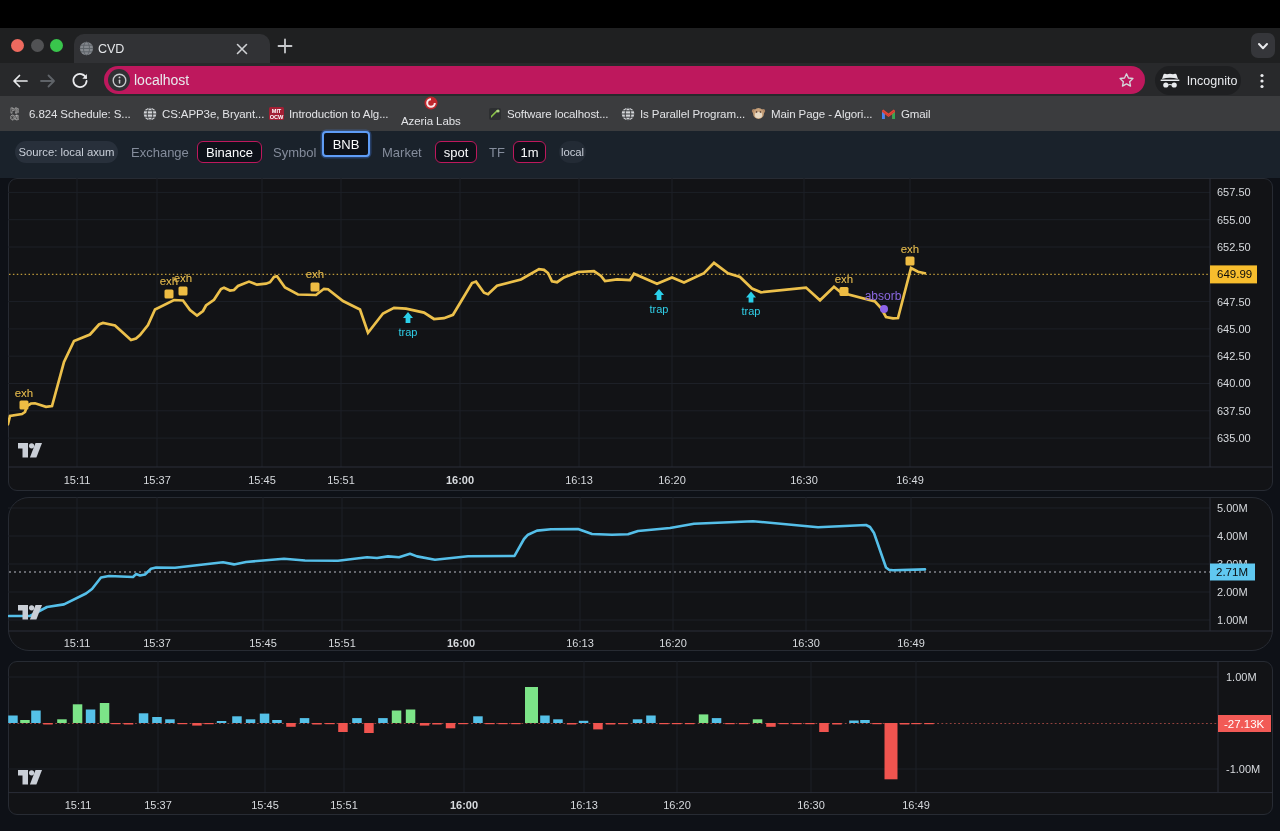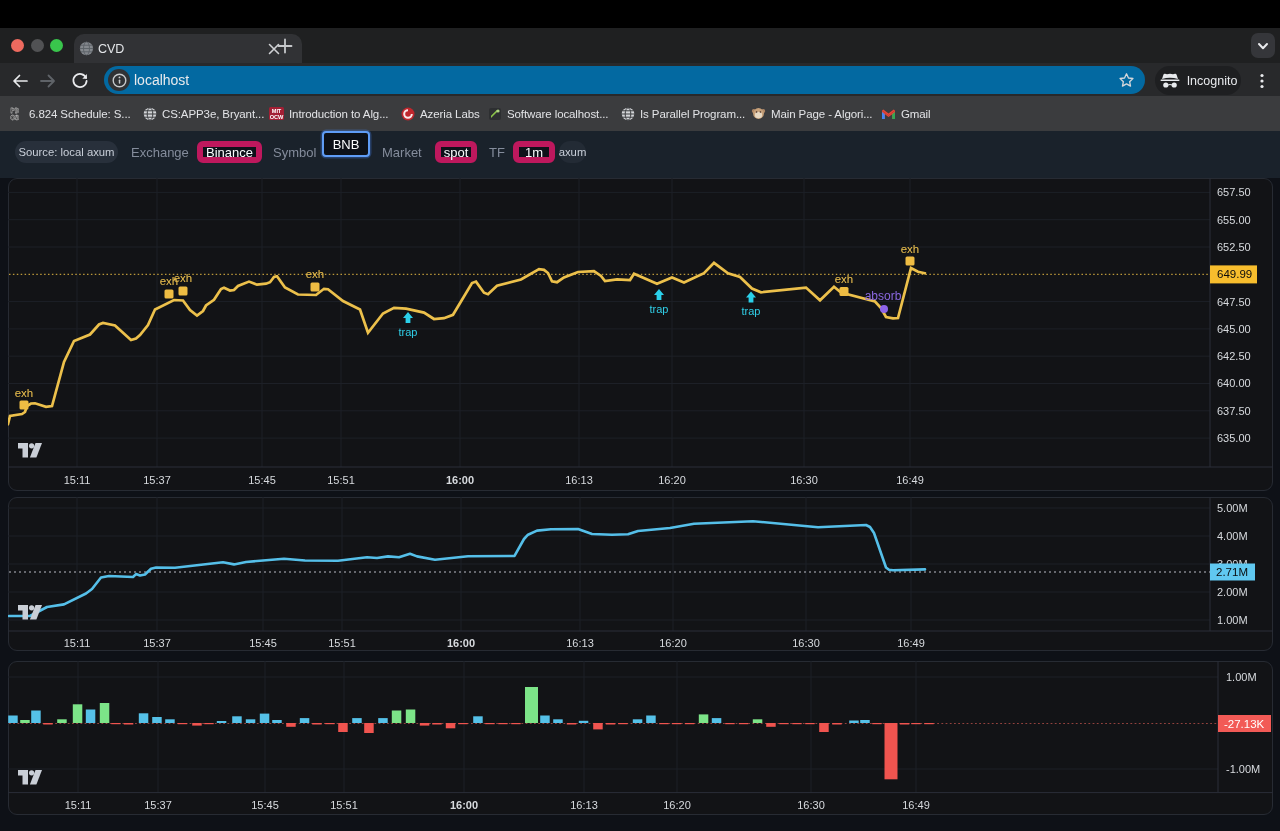--- a/index.html
+++ b/index.html
@@ -1,37 +1,37 @@
 <!DOCTYPE html>
 <html><head><meta charset="utf-8"><title>CVD</title><style>
 * { margin:0; padding:0; box-sizing:border-box; }
 html,body { width:1280px; height:831px; overflow:hidden; background:#0e1117; font-family:'Liberation Sans',sans-serif; }
 #topbar { position:absolute; left:0; top:0; width:1280px; height:28px; background:#000; }
 #tabstrip { position:absolute; left:0; top:28px; width:1280px; height:35px; background:#1f2021; }
 .light { position:absolute; top:10.5px; width:13px; height:13px; border-radius:50%; }
-#tab { position:absolute; left:74px; top:34px; width:228px; height:29px; background:#313235; border-radius:10px 10px 0 0; display:flex; align-items:center; padding:0 22px 0 5px; gap:4px; }
+#tab { position:absolute; left:74px; top:34px; width:196px; height:29px; background:#313235; border-radius:10px 10px 0 0; display:flex; align-items:center; padding:0 22px 0 5px; gap:4px; }
 #tab span { color:#e4e6e9; font-size:12.5px; flex:1; }
 #newtab { position:absolute; left:276px; top:37px; }
 #chevbtn { position:absolute; left:1251px; top:33px; width:24px; height:25px; background:#35363a; border-radius:7px; display:flex; align-items:center; justify-content:center; }
 #toolbar { position:absolute; left:0; top:63px; width:1280px; height:33px; background:#28292b; }
 .navic { position:absolute; top:72px; }
-#omnibox { position:absolute; left:104px; top:66px; width:1041px; height:28px; background:#0369a1; border-radius:14px; display:flex; align-items:center;justify-content:flex-end; }
+#omnibox { position:absolute; left:104px; top:66px; width:1041px; height:28px; background:#be185d; border-radius:14px; display:flex; align-items:center;justify-content:flex-end; }
 #omnibox .info { margin-left:4px; width:22px; height:22px; border-radius:50%; background:#303134; display:flex; align-items:center; justify-content:center; }
 #omnibox .url { color:#e8eaed; font-size:14px; margin-left:4px; flex:1; }
 #omnibox .star { margin-right:10px; display:flex; }
 #incog { position:absolute; left:1155px; top:66px; width:86px; height:29px; background:#1e1f21; border-radius:14.5px; display:flex; align-items:center; justify-content:center; gap:6px; color:#e8eaed; font-size:12.5px; }
 #menudots { position:absolute; left:1253px; top:72px; }
 #bmbar { position:absolute; left:0; top:96px; width:1280px; height:47px; background:#3b3c3e; }
 .bm { position:absolute; top:0; height:35px; display:flex; align-items:center; gap:5px; color:#e2e3e6; font-size:11.5px; letter-spacing:-0.1px; white-space:nowrap; }
 #appbar { position:absolute; left:0; top:131px; width:1280px; height:47px; background:#1a222b; }
 .pill { position:absolute; top:10px; height:22px; border-radius:11px; background:#28303b; color:#c9cfd9; font-size:11.3px; display:flex; align-items:center; justify-content:center; }
 .lbl { position:absolute; top:14px; color:#848c9b; font-size:13px; }
-.inp { position:absolute; top:10px; height:22px; background:#0d1119; border:6px solid #be185d; border-radius:6px; color:#fafbfd; font-size:13px; display:flex; align-items:center; justify-content:center; }
+.inp { position:absolute; top:10px; height:22px; background:#0d1119; border:1px solid #be185d; border-radius:6px; color:#fafbfd; font-size:13px; display:flex; align-items:center; justify-content:center; }
 #panel1 { position:absolute; left:8px; top:178px; width:1265px; height:313px; background:#121316; border:1px solid #272b33; border-radius:9px; }
-#panel2 { position:absolute; left:8px; top:497px; width:1265px; height:154px; background:#121316; border:1px solid #272b33; border-radius:9px; }
+#panel2 { position:absolute; left:8px; top:497px; width:1265px; height:154px; background:#121316; border:1px solid #272b33; border-radius:21px; }
 #panel3 { position:absolute; left:8px; top:661px; width:1265px; height:154px; background:#121316; border:1px solid #272b33; border-radius:9px; }
 #panel1 svg, #panel2 svg, #panel3 svg { position:absolute; left:-1px; top:-1px; }
 </style></head>
 <body>
 <div id="topbar"></div>
 <div id="tabstrip">
   <div class="light" style="left:11px;background:#ee6a5f;"></div>
   <div class="light" style="left:31px;background:#515254;"></div>
   <div class="light" style="left:50px;background:#39c54c;"></div>
 </div>
@@ -119,21 +119,21 @@
       <span>CS:APP3e, Bryant...</span>
     </div>
     <div class="bm" style="left:269px;">
       <svg width="15" height="13" viewBox="0 0 15 13">
         <rect x="0" y="0" width="15" height="13" rx="1.5" fill="#a31f34"></rect>
         <text x="7.5" y="6" font-size="5.6" font-weight="bold" fill="#fff" text-anchor="middle" font-family="'Liberation Sans',sans-serif">MIT</text>
         <text x="7.5" y="11.6" font-size="5.6" font-weight="bold" fill="#fff" text-anchor="middle" font-family="'Liberation Sans',sans-serif">OCW</text>
       </svg>
       <span>Introduction to Alg...</span>
     </div>
-    <div class="bm" style="left:401px;">
+    <div class="bm" style="left:401px;flex-direction:column;">
       <svg width="14" height="14" viewBox="0 0 14 14">
         <circle cx="7" cy="7" r="6.5" fill="#c0272d"></circle>
         <path d="M7 2.2 a4.8 4.8 0 1 0 4.8 4.8 l-2 0 a2.8 2.8 0 1 1 -2.8 -2.8 z" fill="#fff" opacity="0.9"></path>
       </svg>
       <span>Azeria Labs</span>
     </div>
     <div class="bm" style="left:488px;">
       <svg width="14" height="14" viewBox="0 0 14 14">
         <rect x="1" y="1" width="12" height="12" rx="2" fill="#2d2f31"></rect>
         <path d="M3 11 L11 3 l-2.2 0 L3 8.8 z" fill="#8bc34a"></path>
@@ -175,22 +175,22 @@
   </div>
 <div id="appbar">
   <div class="pill" style="left:15px;width:103px;">Source: local axum</div>
   <div class="lbl" style="left:131px;">Exchange</div>
   <div class="inp" style="left:197px;width:65px;">Binance</div>
   <div class="lbl" style="left:273px;">Symbol</div>
   <div class="inp" style="left:322px;width:48px;top:0;height:26px;border:2px solid #5f9cf6;border-radius:4px;box-shadow:0 0 0 1.5px rgba(66,133,244,0.3);">BNB</div>
   <div class="lbl" style="left:382px;">Market</div>
   <div class="inp" style="left:435px;width:42px;">spot</div>
   <div class="lbl" style="left:489px;">TF</div>
-  <div class="inp" style="left:513px;width:42px;">1m</div>
-  <div class="pill" style="left:559px;width:27px;background:#232b35;">axum</div>
+  <div class="inp" style="left:513px;width:33px;">1m</div>
+  <div class="pill" style="left:559px;width:27px;background:#232b35;">local</div>
 </div>
 <div id="panel1">
     <svg width="1265" height="313" viewBox="0 0 1265 313" font-family="'Liberation Sans',sans-serif">
       <line x1="69" y1="0" x2="69" y2="289" stroke="#1d2027" stroke-width="1"></line>
       <line x1="149" y1="0" x2="149" y2="289" stroke="#1d2027" stroke-width="1"></line>
       <line x1="254" y1="0" x2="254" y2="289" stroke="#1d2027" stroke-width="1"></line>
       <line x1="333" y1="0" x2="333" y2="289" stroke="#1d2027" stroke-width="1"></line>
       <line x1="452" y1="0" x2="452" y2="289" stroke="#1d2027" stroke-width="1"></line>
       <line x1="571" y1="0" x2="571" y2="289" stroke="#1d2027" stroke-width="1"></line>
       <line x1="664" y1="0" x2="664" y2="289" stroke="#1d2027" stroke-width="1"></line>

